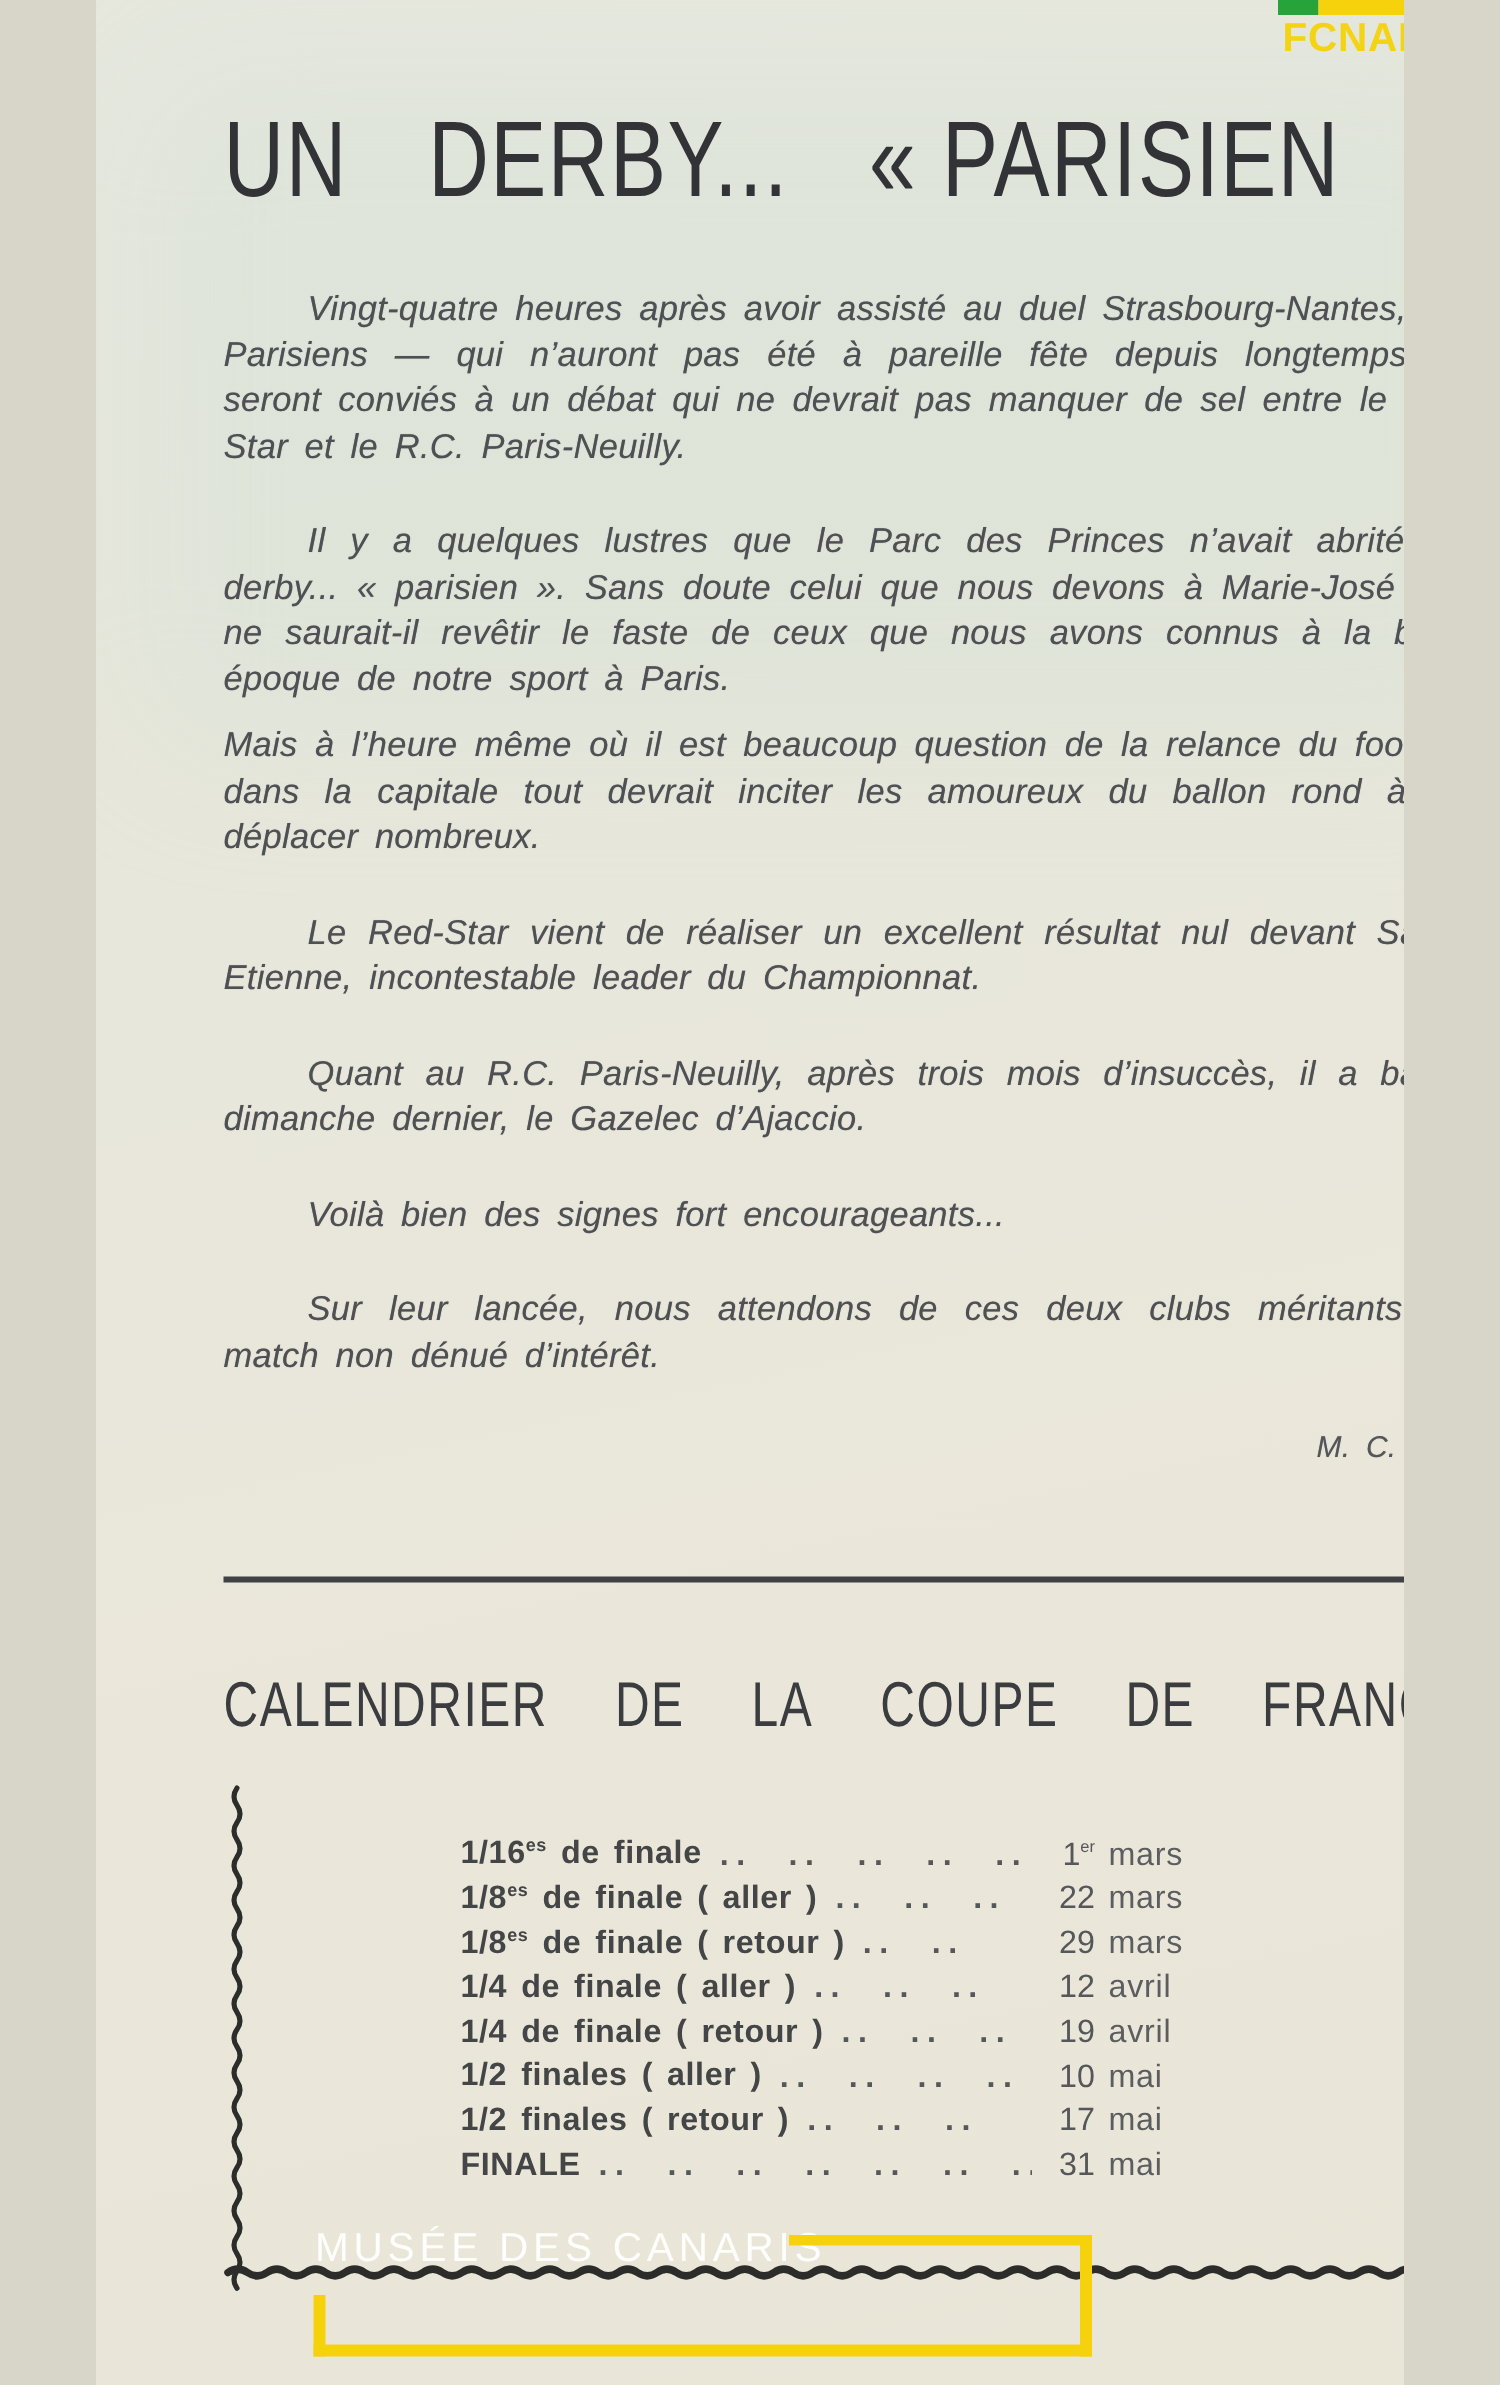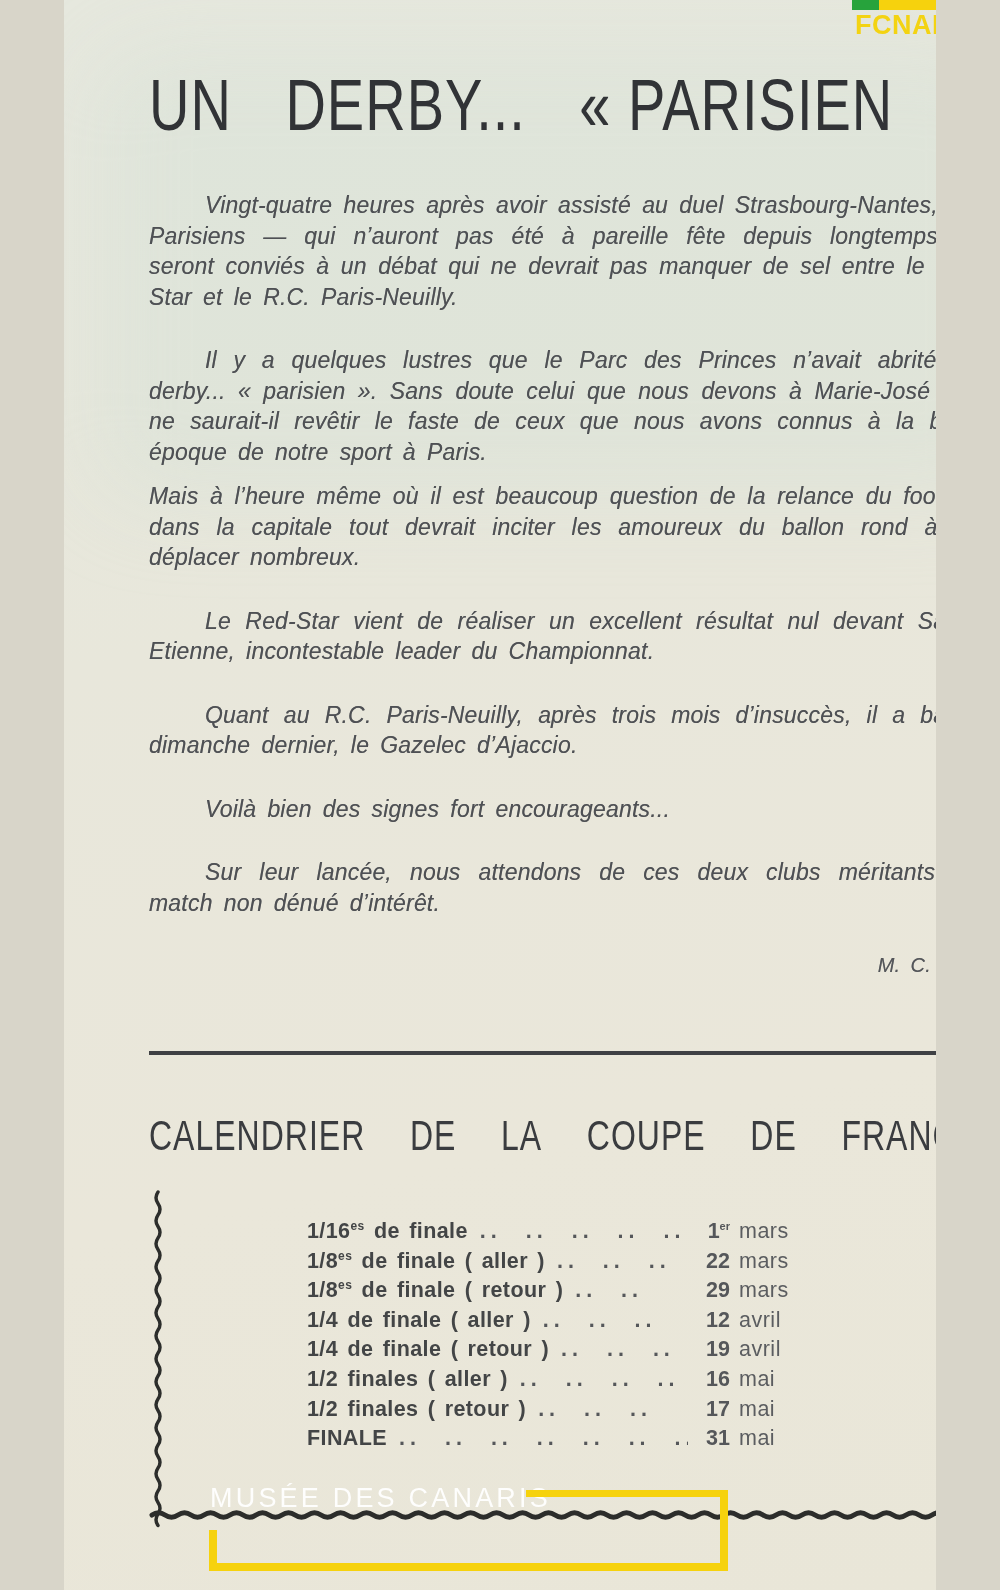--- a/index.html
+++ b/index.html
@@ -53,28 +53,28 @@
     position:absolute;left:85px;top:1108px;width:830px;height:56px;
     display:flex;justify-content:space-between;align-items:center;
     font-size:32px;color:#3a3c3f;white-space:nowrap;gap:24px;
   }
   .cal-heading span{display:inline-block;transform:scaleY(1.32);letter-spacing:1px;}
   
   svg.wave{position:absolute;overflow:visible;}
   svg.wave path{fill:none;stroke:#2c2d2b;stroke-linecap:round;}
   
   .cal-rows{position:absolute;left:243px;top:1219px;width:502px;}
-  .cal-row{display:flex;align-items:flex-start;height:29.6px;font-size:21.5px;white-space:nowrap;}
+  .cal-row{display:flex;align-items:flex-end;height:29.6px;font-size:21.5px;white-space:nowrap;}
   .cal-label{font-weight:bold;color:#434546;letter-spacing:.4px;word-spacing:3px;}
   .cal-label sup{font-size:12px;font-weight:bold;}
   .cal-leader{
     flex:1;overflow:hidden;margin:0 6px 0 12px;
     color:#55575a;font-weight:bold;letter-spacing:5px;word-spacing:13px;
   }
-  .cal-day{width:36px;text-align:right;color:#55575a;font-weight:bold;}
+  .cal-day{width:36px;text-align:right;color:#55575a;font-weight:normal;}
   .cal-day sup{font-size:11px;}
   .cal-month{width:70px;margin-left:9px;color:#5b5d60;letter-spacing:.5px;}
   
   .watermark{
     position:absolute;left:146px;top:1483px;
     font-size:27px;letter-spacing:3.2px;color:rgba(255,255,255,.94);
     white-space:nowrap;font-weight:400;
   }
   .yl{position:absolute;background:#f6d20d;}
   .yl-top{left:462px;top:1490px;width:202px;height:7px;}
@@ -163,21 +163,21 @@
     </div>
     <div class="cal-row">
       <span class="cal-label"><span>1/4</span><sup></sup><span> de finale ( retour )</span></span>
       <span class="cal-leader">.. .. ..</span>
       <span class="cal-day"><span>19</span><sup></sup></span>
       <span class="cal-month">avril</span>
     </div>
     <div class="cal-row">
       <span class="cal-label"><span>1/2</span><sup></sup><span> finales ( aller )</span></span>
       <span class="cal-leader">.. .. .. ..</span>
-      <span class="cal-day"><span>16</span><sup></sup></span>
+      <span class="cal-day"><span>10</span><sup></sup></span>
       <span class="cal-month">mai</span>
     </div>
     <div class="cal-row">
       <span class="cal-label"><span>1/2</span><sup></sup><span> finales ( retour )</span></span>
       <span class="cal-leader">.. .. ..</span>
       <span class="cal-day"><span>17</span><sup></sup></span>
       <span class="cal-month">mai</span>
     </div>
     <div class="cal-row">
       <span class="cal-label"><span>FINALE</span><sup></sup><span></span></span>

